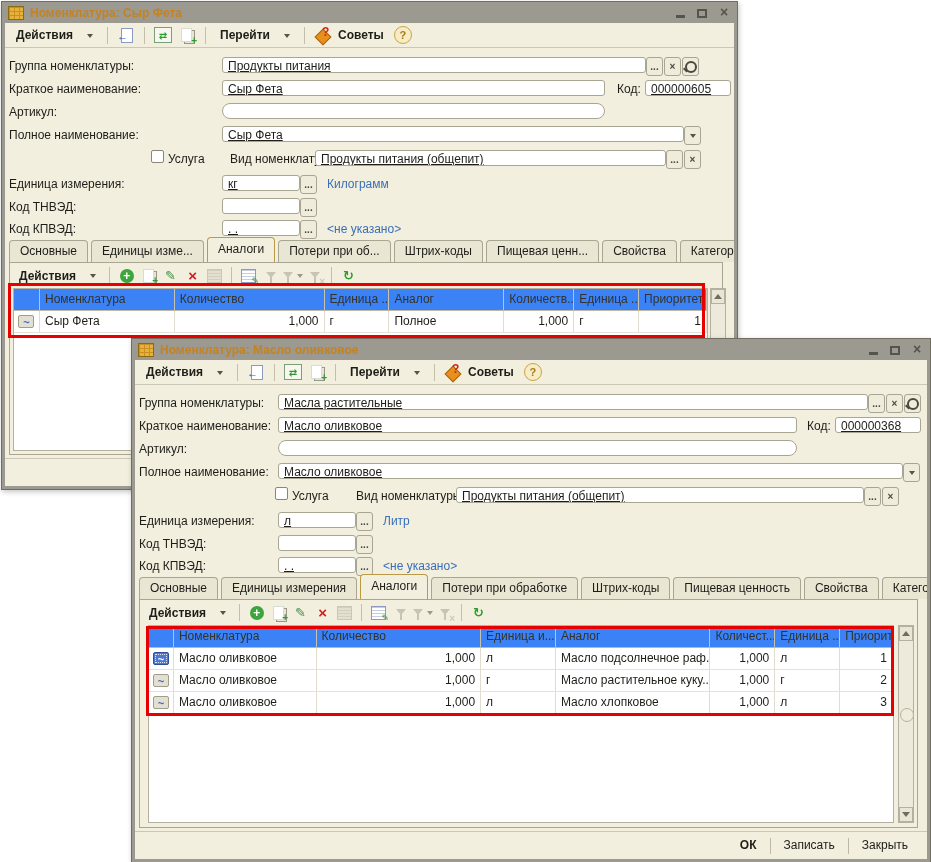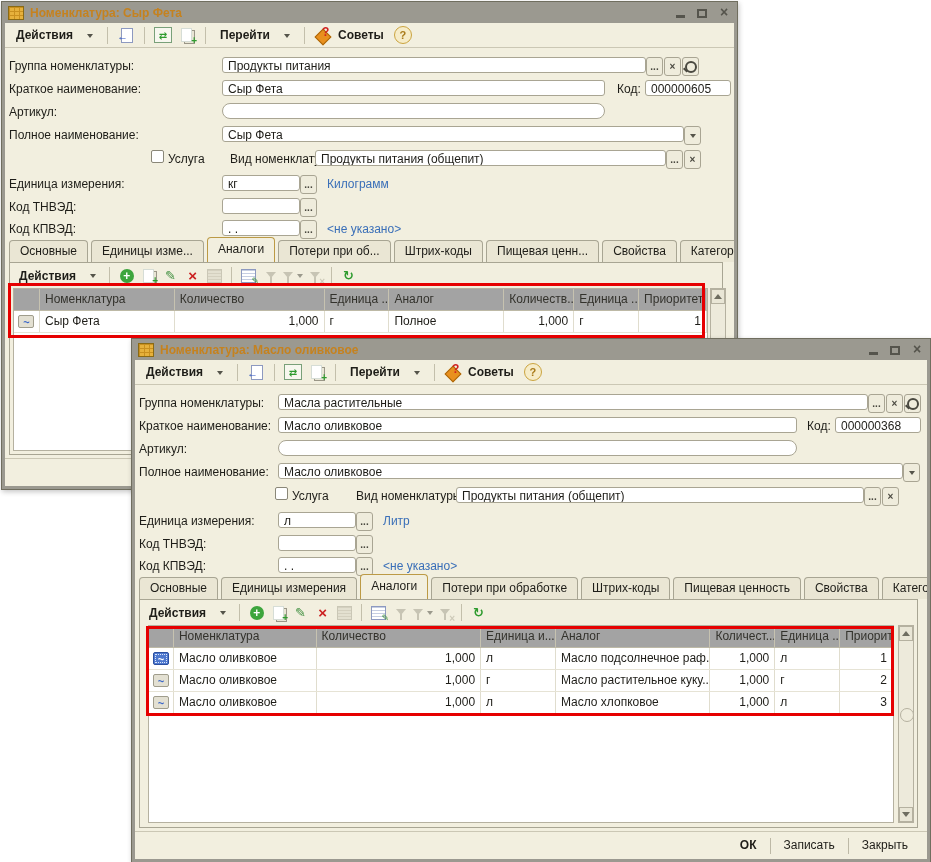--- a/index.html
+++ b/index.html
@@ -32,21 +32,21 @@
   .plus-badge{position:absolute;right:0;bottom:0;color:#2E9B2E;font-size:10px;font-weight:bold;line-height:9px;}
   .pencil-badge{position:absolute;right:-1px;bottom:-1px;color:#3E8E3E;font-size:9px;line-height:9px;font-family:"DejaVu Sans",sans-serif;}
   .x-badge{position:absolute;right:-1px;bottom:-1px;color:#B0AC9A;font-size:10px;font-weight:bold;line-height:9px;}
   .tipsdia{position:absolute;left:4px;top:6px;width:10px;height:10px;background:#E8901E;border:1px solid #A96409;transform:rotate(45deg);}
   .tipsq{position:absolute;left:9px;top:0px;color:#D02020;font-weight:bold;font-size:12px;}
   .helpbtn{width:16px;height:16px;border-radius:50%;background:#F6ECC8;border:1px solid #CBA43F;color:#A97B1A;font-weight:bold;display:inline-flex;align-items:center;justify-content:center;font-size:11px;cursor:default;}
   
   .frow{position:absolute;left:0;right:0;height:19px;border-radius:9px;}
   .frow > span, .frow > label{position:absolute;top:0;}
   .flabel{line-height:19px;white-space:nowrap;}
-  .finput{height:16px;line-height:17px;box-sizing:border-box;background:#FFFFFF;border:1px solid #A9A593;border-radius:3px;padding:0 5px;white-space:nowrap;overflow:hidden;}
+  .finput{height:16px;line-height:17px;box-sizing:border-box;background:#FFFFFF;border:1px solid #A9A593;border-radius:3px;padding:0 5px;white-space:nowrap;overflow:hidden;text-decoration:underline;}
   .finput.pill{border-radius:9px;}
   .fbtn{width:17px;height:19px;box-sizing:border-box;background:#EFECDC;border:1px solid #A9A593;border-radius:3px;display:inline-flex;align-items:center;justify-content:center;font-size:10px;font-weight:bold;color:#4A4940;cursor:default;}
   .fbtn .darr{margin:0;top:2px;}
   .maglass{position:relative;width:8px;height:8px;border:2px solid #4A4940;border-radius:50%;}
   .maglass::after{content:"";position:absolute;left:-4px;top:6px;width:5px;height:2px;background:#4A4940;transform:rotate(45deg);}
   .flink{color:#3A6FB8;line-height:19px;white-space:nowrap;cursor:pointer;}
   .cbox{width:13px;height:13px;box-sizing:border-box;background:#FFF;border:1px solid #8A8778;border-radius:2px;top:3px;}
   
   .tabs{position:absolute;height:23px;display:flex;gap:3px;align-items:flex-end;z-index:6;}
   .tab{height:21px;line-height:20px;padding:0 10px;background:#EAE6D4;border:1px solid #A8A593;border-bottom:none;border-radius:4px 4px 0 0;white-space:nowrap;cursor:default;}
@@ -59,21 +59,21 @@
   .gadd{width:14px;height:14px;border-radius:50%;background:#3DA53D;color:#FFF;display:inline-flex;align-items:center;justify-content:center;}
   .gadd b{font-size:12px;line-height:12px;font-weight:bold;}
   .gedit{color:#3E8E3E;font-size:13px;font-style:normal;}
   .gdel{color:#CC2222;font-size:15px;font-weight:bold;font-style:normal;line-height:15px;}
   .gend{width:13px;height:12px;background:#D8D5C5;border:1px solid #ABA796;background-image:linear-gradient(#BCB8A6 1px,transparent 1px);background-size:100% 3px;}
   .gfs{width:13px;height:12px;background:#FFF;border:1px solid #8D99C0;background-image:linear-gradient(#C6CEE2 1px,transparent 1px);background-size:100% 3px;}
   .funnel{position:relative;width:0;height:0;border:5px solid transparent;border-top:6px solid #A5A291;top:2px;}
   .funnel::after{content:"";position:absolute;left:-1px;top:-1px;width:2px;height:6px;background:#A5A291;}
   .grefresh{color:#2E9B2E;font-size:13px;font-weight:bold;font-style:normal;}
   .gtable{position:absolute;background:#FFFFFF;border:1px solid #B5B1A0;box-sizing:border-box;overflow:hidden;}
-  .gh{display:flex;height:21px;background:#a3a3a3;border-bottom:1px solid #BDB9A6;}
+  .gh{display:flex;height:21px;background:#3b82f6;border-bottom:1px solid #BDB9A6;}
   .gh .gc{border-right:1px solid #C6C2B0;color:#33322C;}
   .gr{display:flex;height:21px;background:#FFF;border-bottom:1px solid #E6E3D5;}
   .gr .gc{border-right:1px solid #E0DDCE;}
   .gc{box-sizing:border-box;padding:0 5px;line-height:20px;white-space:nowrap;overflow:hidden;display:block;}
   .gc.num{text-align:right;}
   .gc.c0{padding:0 2px;display:flex;align-items:center;justify-content:center;}
   .back-cols .c0{width:26px;} .back-cols .c1{width:135px;} .back-cols .c2{width:150px;} .back-cols .c3{width:65px;}
   .back-cols .c4{width:115px;} .back-cols .c5{width:70px;} .back-cols .c6{width:65px;} .back-cols .c7{width:68px;}
   .front-cols .c0{width:25px;} .front-cols .c1{width:143px;} .front-cols .c2{width:165px;} .front-cols .c3{width:75px;}
   .front-cols .c4{width:155px;} .front-cols .c5{width:65px;} .front-cols .c6{width:65px;} .front-cols .c7{width:53px;}

